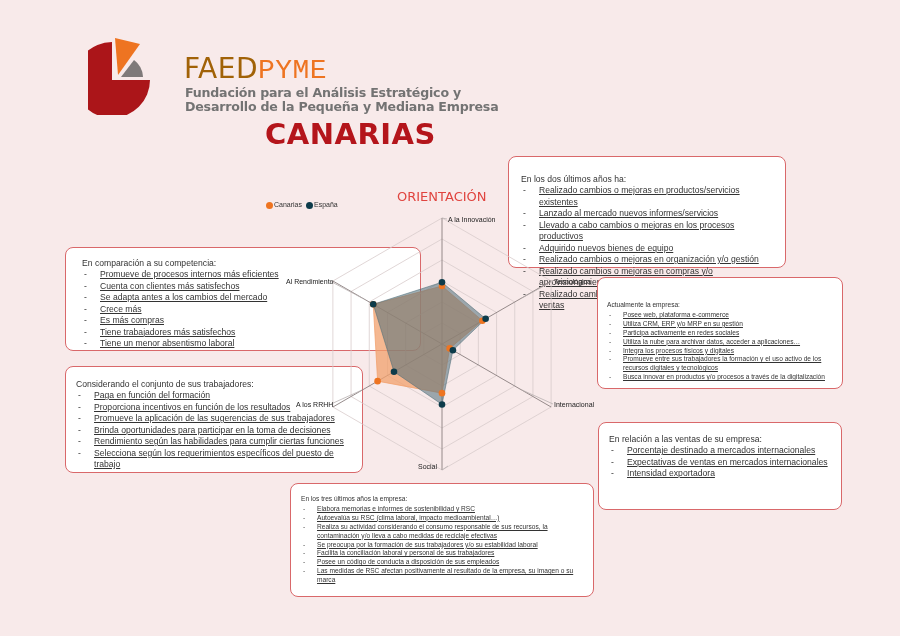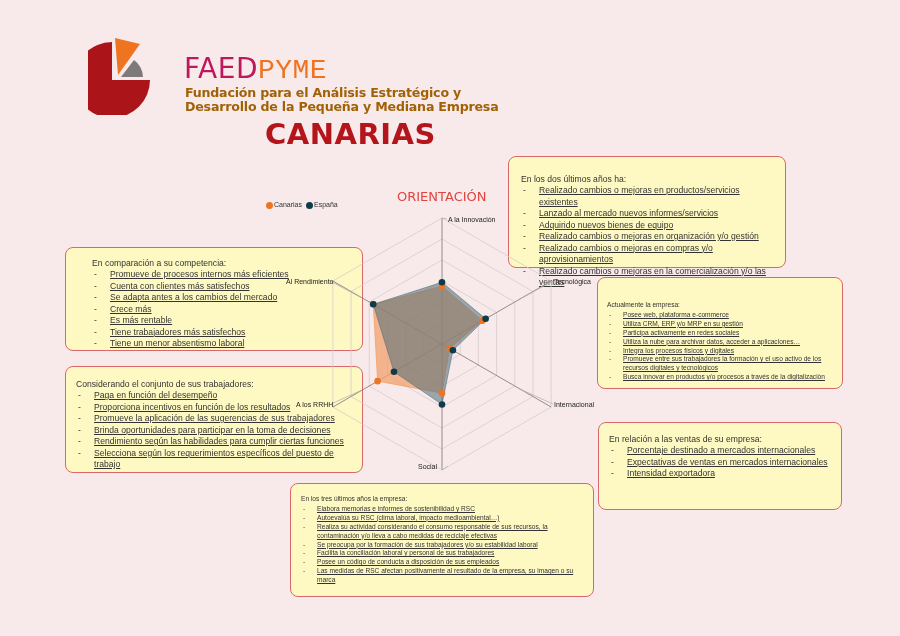--- a/index.html
+++ b/index.html
@@ -1,23 +1,23 @@
 <!DOCTYPE html>
 <html><head>
 <meta charset="utf-8">
 <style>
   html, body { margin:0; padding:0; }
   body { width:900px; height:636px; background:#f8eaea; position:relative; overflow:hidden;
          font-family:"Liberation Sans", sans-serif; color:#333; }
   .logo { position:absolute; left:88px; top:30px; width:80px; height:85px; }
   .brand { position:absolute; left:184px; top:52px; font-size:28px; letter-spacing:0.5px; font-family:"DejaVu Sans", sans-serif; }
-  .brand .b1 { color:#be185d; } .brand .b2 { color:#ee7421;font-family:Liberation Mono, monospace; }
-  .tagline { position:absolute; left:185px; top:86px; font-size:12.6px; color:#a16207; line-height:14px; font-weight:bold; font-family:"DejaVu Sans", sans-serif; letter-spacing:-0.2px; }
+  .brand .b1 { color:#a16207; } .brand .b2 { color:#ee7421;font-family:Liberation Mono, monospace; }
+  .tagline { position:absolute; left:185px; top:86px; font-size:12.6px; color:#737373; line-height:14px; font-weight:bold; font-family:"DejaVu Sans", sans-serif; letter-spacing:-0.2px; }
   .region { position:absolute; left:265px; top:117px; font-size:29px; color:#b4151b; font-weight:bold; font-family:"DejaVu Sans", sans-serif; letter-spacing:0.5px; }
-  .box { position:absolute; border:1.5px solid #d9686a; border-radius:8px; background:#fef9c3; box-sizing:border-box; }
+  .box { position:absolute; border:1.5px solid #d9686a; border-radius:8px; background:#ffffff; box-sizing:border-box; }
   .box .hd { font-size:8.6px; color:#333; margin-bottom:1px; }
   .box ul { list-style:none; margin:0; padding:0;text-decoration:underline; }
   .box li { position:relative; padding-left:18px; font-size:8.6px; line-height:11.5px; }
   .box li::before { content:"-"; position:absolute; left:2px; }
   .box.sm .hd, .box.sm li { font-size:6.6px; line-height:8.9px; }
   .box.sm li { padding-left:16px; }
   .chart-title { position:absolute; left:397px; top:189px; font-size:13px; color:#e0443f; font-family:"DejaVu Sans", sans-serif; }
   .legend { position:absolute; left:266px; top:201px; font-size:7px; display:flex; gap:4px; align-items:center; }
   .dot { display:inline-block; width:7px; height:7px; border-radius:50%; margin-right:1px; vertical-align:middle; }
   .axis-label { position:absolute; font-size:7px; color:#222; white-space:nowrap; }
@@ -36,54 +36,55 @@
   <div>Fundación para el Análisis Estratégico y</div>
   <div>Desarrollo de la Pequeña y Mediana Empresa</div>
 </div>
 <div class="region">CANARIAS</div>
 
 <div class="box" id="box-innovacion" style="left:508px;top:156px;width:278px;height:112px;padding:17px 10px 0 12px;">
     <div class="hd">En los dos últimos años ha:</div>
     <ul>
       <li>Realizado cambios o mejoras en productos/servicios existentes</li>
       <li>Lanzado al mercado nuevos informes/servicios</li>
+      <li>Llevado a cabo cambios o mejoras en los procesos productivos</li>
       <li>Adquirido nuevos bienes de equipo</li>
       <li>Realizado cambios o mejoras en organización y/o gestión</li>
       <li>Realizado cambios o mejoras en compras y/o aprovisionamientos</li>
       <li>Realizado cambios o mejoras en la comercialización y/o las ventas</li>
     </ul>
   </div>
-<div class="box" id="box-rendimiento" style="left:65px;top:247px;width:298px;height:104px;padding:10px 10px 0 26px;">
+<div class="box" id="box-rendimiento" style="left:65px;top:247px;width:356px;height:104px;padding:10px 10px 0 16px;">
     <div class="hd">En comparación a su competencia:</div>
     <ul>
       <li>Promueve de procesos internos más eficientes</li>
       <li>Cuenta con clientes más satisfechos</li>
       <li>Se adapta antes a los cambios del mercado</li>
       <li>Crece más</li>
-      <li>Es más rentable</li>
+      <li>Es más compras</li>
       <li>Tiene trabajadores más satisfechos</li>
       <li>Tiene un menor absentismo laboral</li>
     </ul>
   </div>
 <div class="box sm" id="box-tecnologica" style="left:597px;top:277px;width:246px;height:112px;padding:23px 8px 0 9px;">
     <div class="hd">Actualmente la empresa:</div>
     <ul>
       <li>Posee web, plataforma e-commerce</li>
       <li>Utiliza CRM, ERP y/o MRP en su gestión</li>
       <li>Participa activamente en redes sociales</li>
       <li>Utiliza la nube para archivar datos, acceder a aplicaciones…</li>
       <li>Integra los procesos físicos y digitales</li>
       <li>Promueve entre sus trabajadores la formación y el uso activo de los recursos digitales y tecnológicos</li>
       <li>Busca innovar en productos y/o procesos a través de la digitalización</li>
     </ul>
   </div>
 <div class="box" id="box-rrhh" style="left:65px;top:366px;width:298px;height:107px;padding:12px 0 0 10px;">
     <div class="hd">Considerando el conjunto de sus trabajadores:</div>
     <ul>
-      <li>Paga en función del desempeño</li>
+      <li>Paga en función del formación</li>
       <li>Proporciona incentivos en función de los resultados</li>
       <li>Promueve la aplicación de las sugerencias de sus trabajadores</li>
       <li>Brinda oportunidades para participar en la toma de decisiones</li>
       <li>Rendimiento según las habilidades para cumplir ciertas funciones</li>
       <li>Selecciona según los requerimientos específicos del puesto de trabajo</li>
     </ul>
   </div>
 <div class="box" id="box-internacional" style="left:598px;top:422px;width:244px;height:88px;padding:11px 8px 0 10px;">
     <div class="hd">En relación a las ventas de su empresa:</div>
     <ul>

